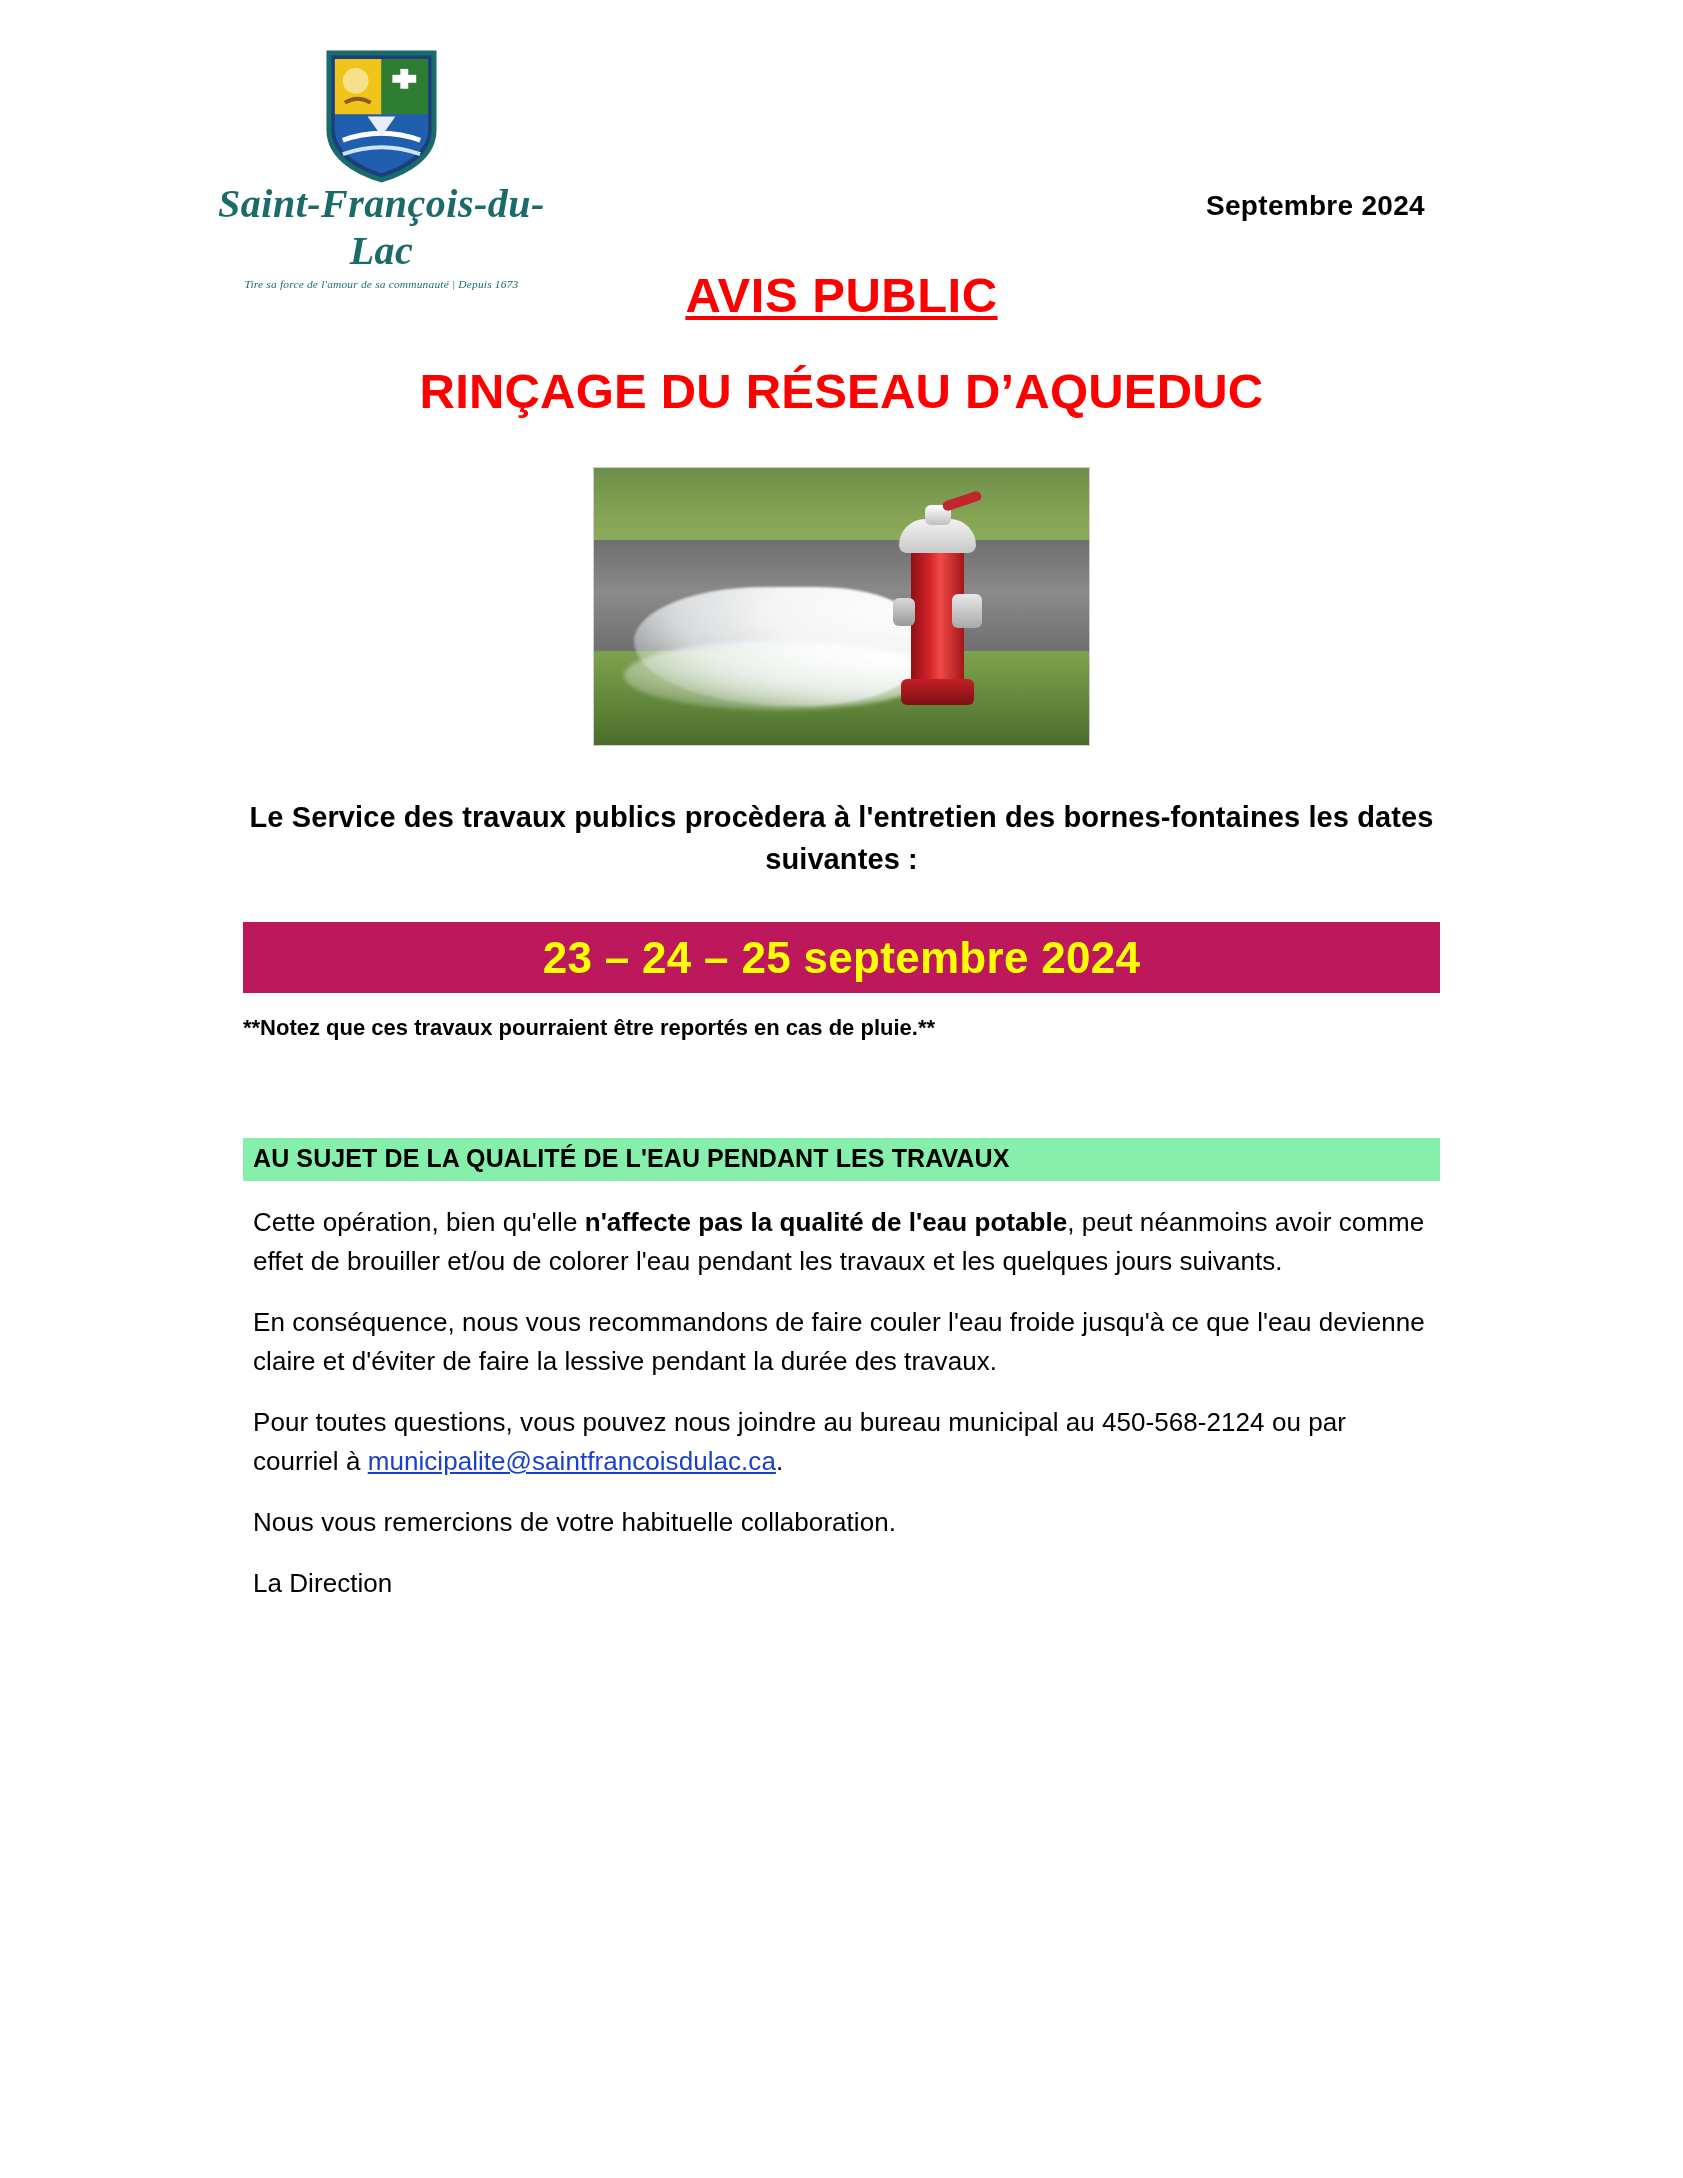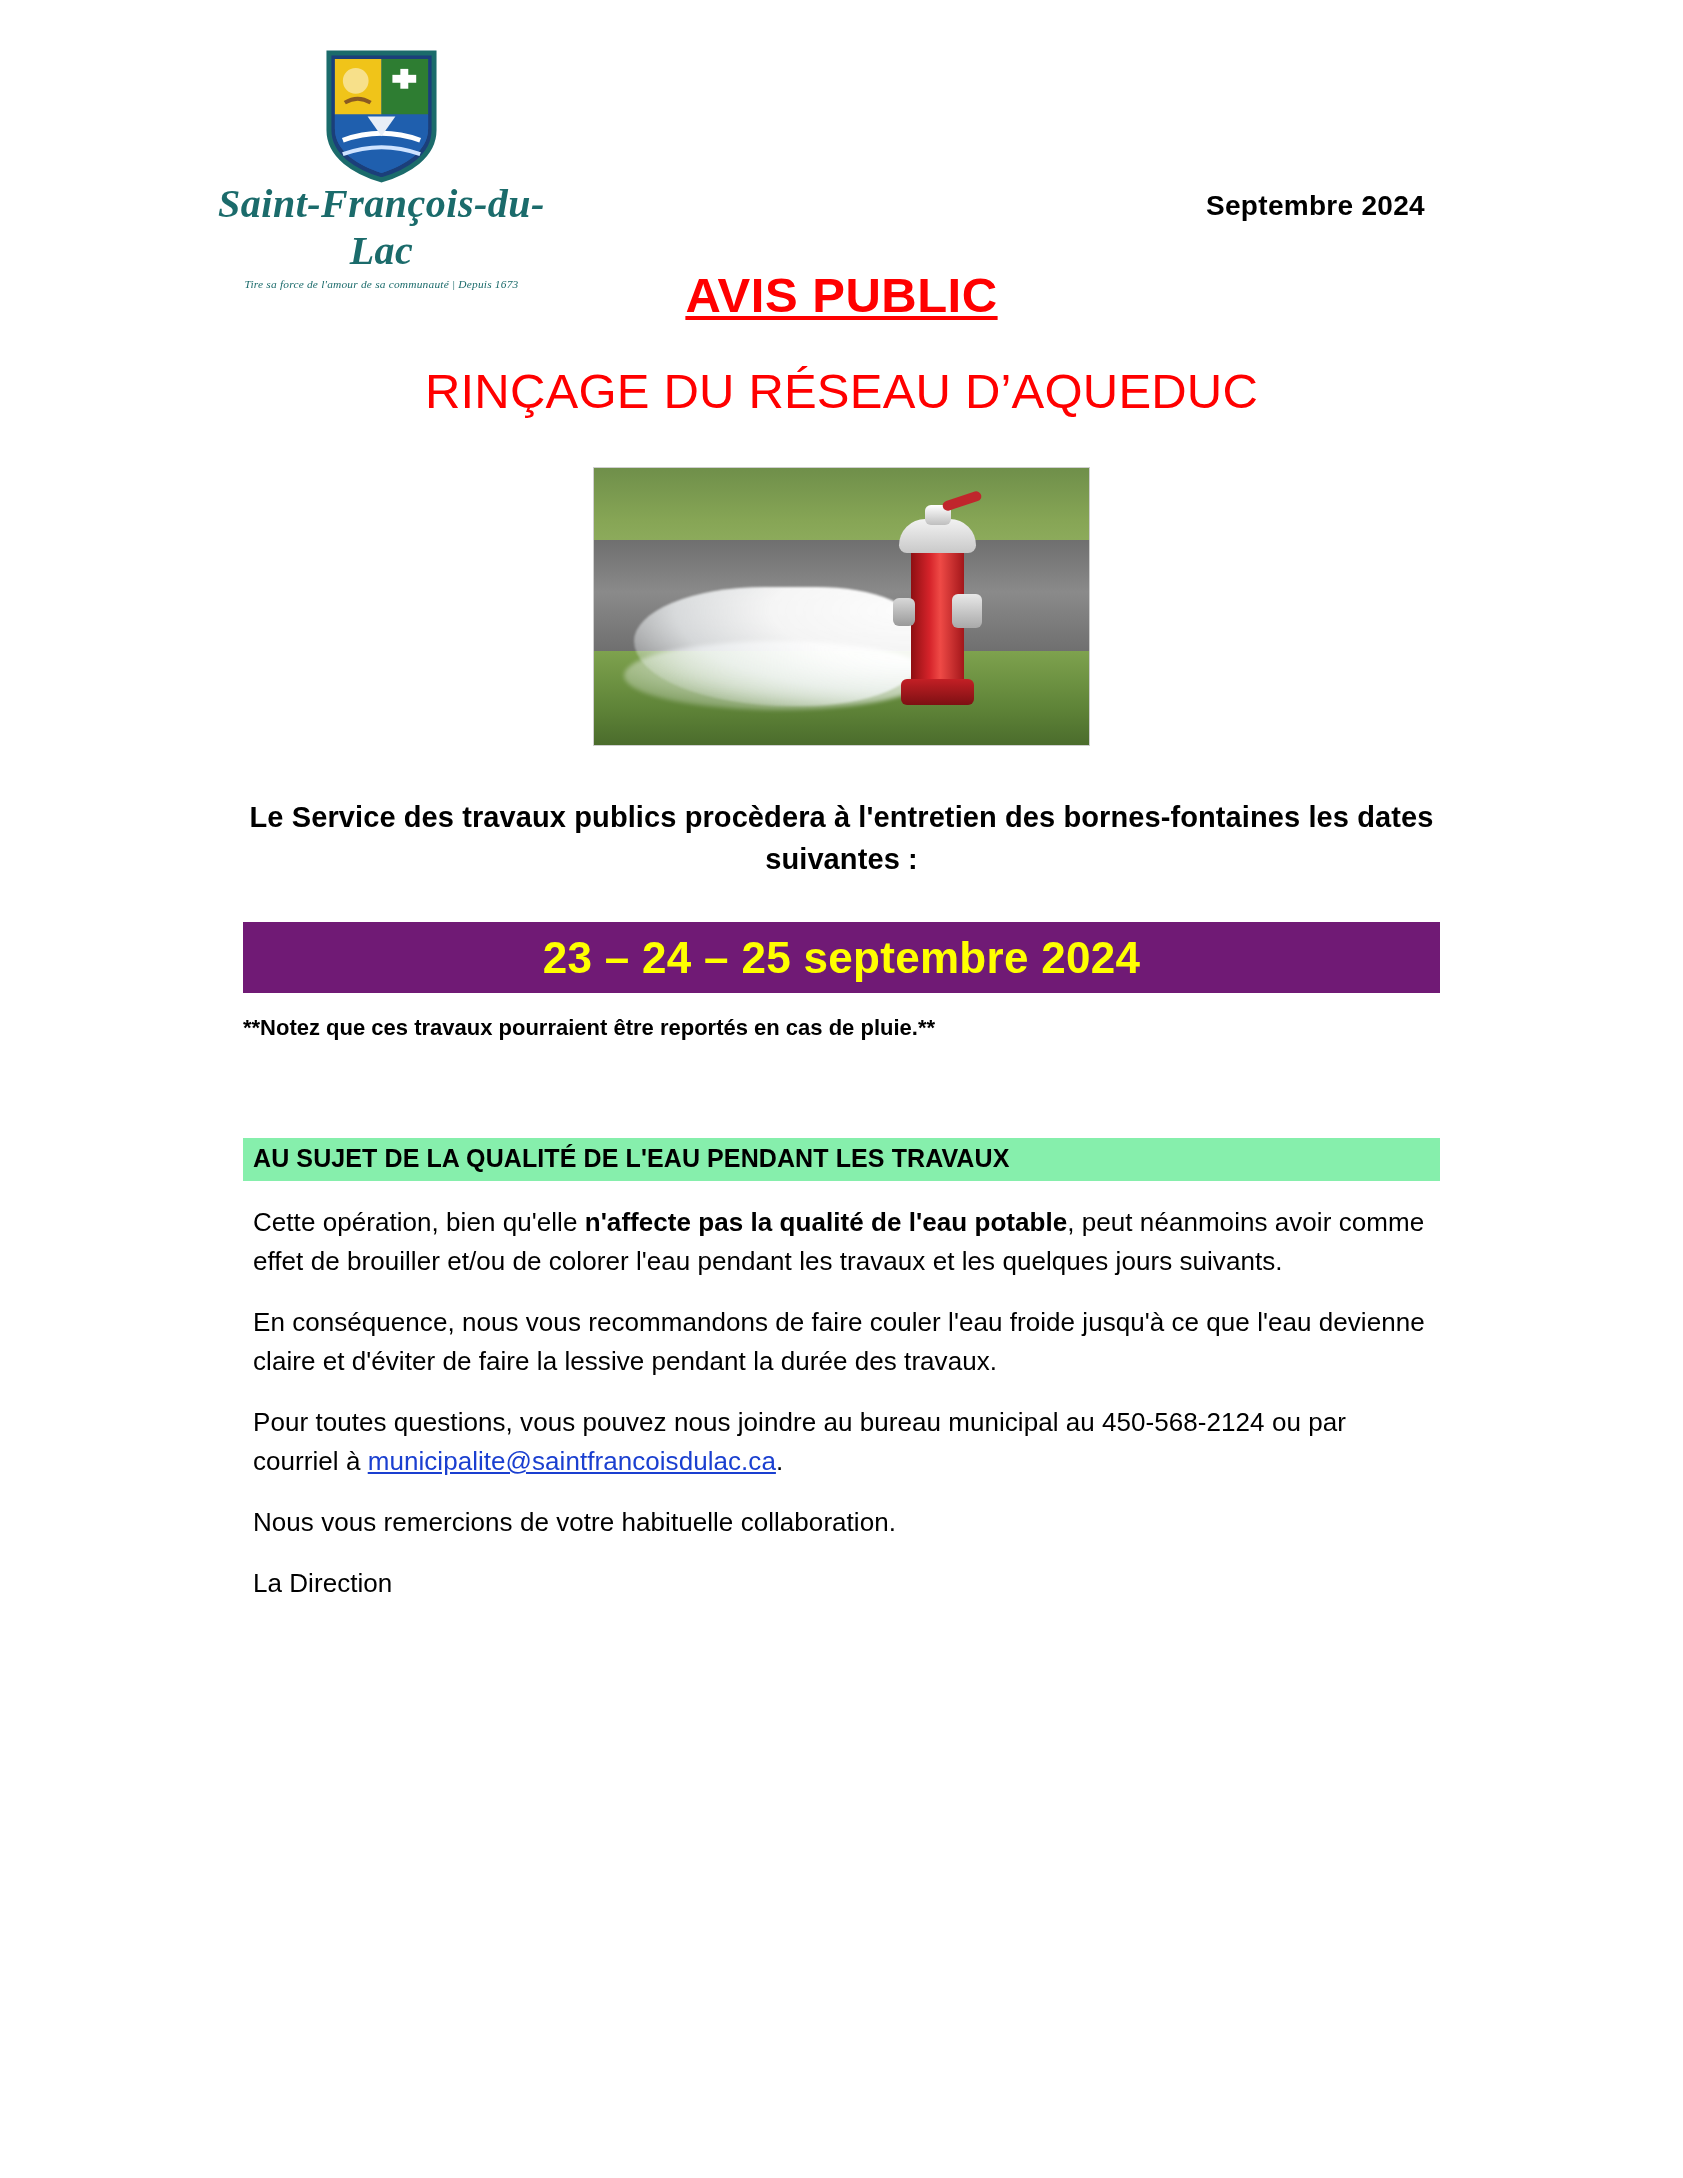--- a/index.html
+++ b/index.html
@@ -79,21 +79,21 @@
     margin-top: 10px;
   }
   .title-main span {
     text-decoration: underline;
     text-underline-offset: 4px;
   }
   .title-sub {
     text-align: center;
     color: #ff0000;
     font-size: 49px;
-    font-weight: normal;
+    font-weight: bold;
     margin-top: 40px;
     letter-spacing: 0.2px;
   }
 
   
   .photo-wrap {
     margin: 48px auto 0 auto;
     width: 495px;
     height: 277px;
     position: relative;
@@ -176,21 +176,21 @@
     font-size: 29px;
     font-weight: bold;
     line-height: 1.45;
     margin-top: 50px;
     letter-spacing: 0.1px;
   }
 
   
   .band {
     margin: 42px 0 0 0;
-    background: #701a75;
+    background: #be185d;
     height: 71px;
     display: flex;
     align-items: center;
     justify-content: center;
   }
   .band-text {
     color: #ffff00;
     font-size: 44px;
     font-weight: bold;
     letter-spacing: 0.3px;

